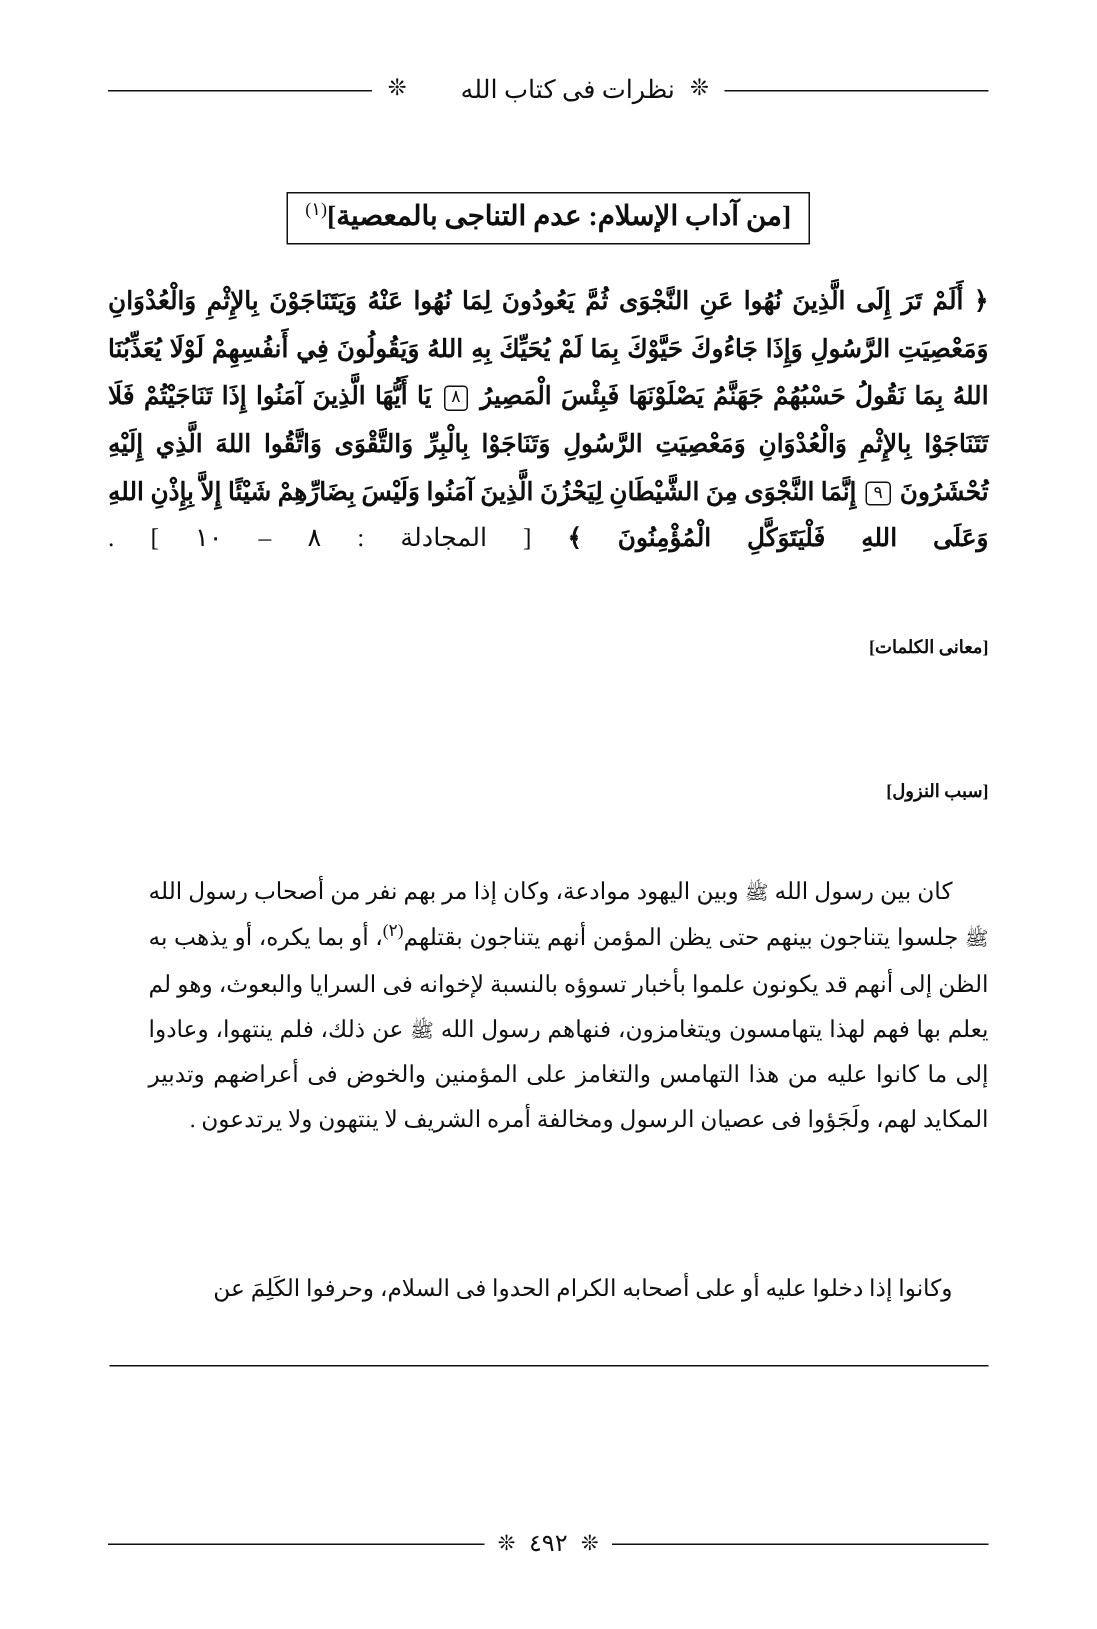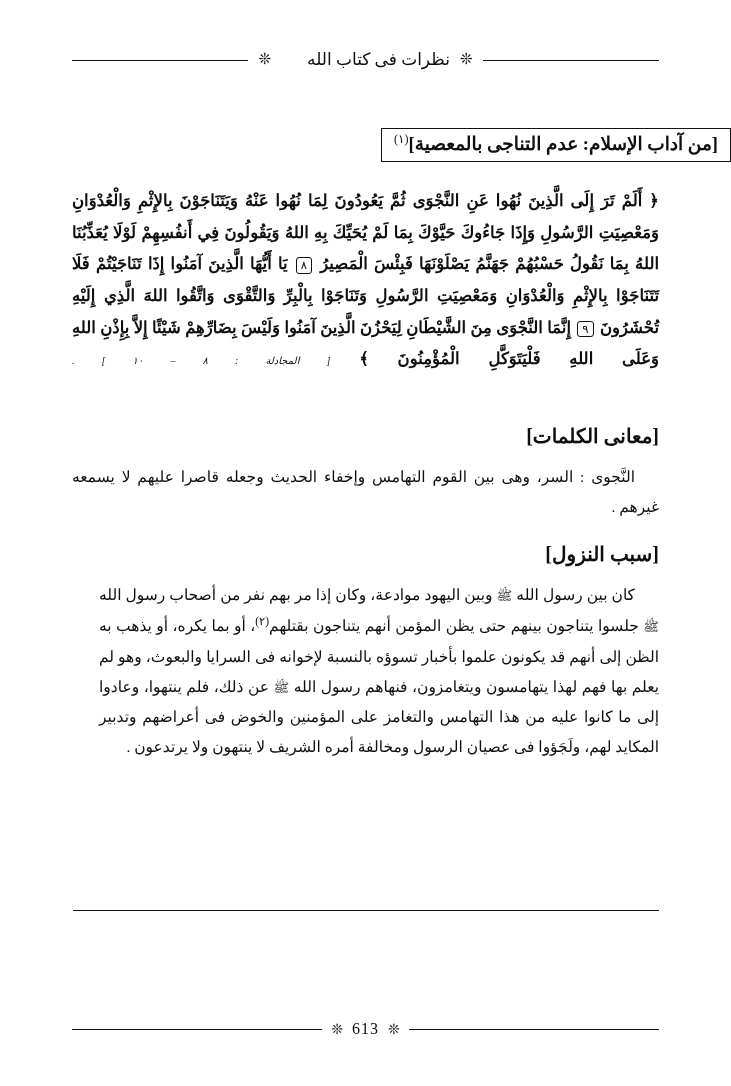--- a/index.html
+++ b/index.html
@@ -53,21 +53,21 @@
     letter-spacing: 0.5px;
     margin-left: 26px;
   }
 
   
   .title-wrap {
     position: absolute;
     top: 128px;
     left: 0;
     right: 0;
-    text-align: right;
+    text-align: center;
   }
   .title-box {
     display: inline-block;
     border: 1.6px solid #111;
     padding: 4px 12px 6px 12px;
     font-size: 18.5px;
     font-weight: bold;
     letter-spacing: 0px;
     line-height: 1.1;
   }
@@ -97,33 +97,32 @@
     border-radius: 3px;
     font-size: 11.5px;
     font-weight: normal;
     padding: 0 4px;
     line-height: 1.25;
     vertical-align: middle;
     margin: 0 2px;
   }
   .quran .ref {
     font-weight: normal;
-    font-size: 10px;
-    font-style: italic;
+    font-size: 17px;
   }
 
   
   .sec-head {
     position: absolute;
     right: 72px;
-    font-size: 20px;
+    font-size: 12px;
     font-weight: bold;
   }
   #head-meanings { top: 424px; }
-  #head-sabab { top: 542px; }
+  #head-sabab { top: 520px; }
 
   
   .para {
     position: absolute;
     left: 72px;
     right: 72px;
     font-size: 15.5px;
     line-height: 1.95;
     text-align: justify;
     text-align-last: right;
@@ -212,39 +211,39 @@
   <div class="quran">
     <span>﴿ أَلَمْ تَرَ إِلَى الَّذِينَ نُهُوا عَنِ النَّجْوَى ثُمَّ يَعُودُونَ لِمَا نُهُوا عَنْهُ وَيَتَنَاجَوْنَ بِالإِثْمِ وَالْعُدْوَانِ وَمَعْصِيَتِ الرَّسُولِ وَإِذَا جَاءُوكَ حَيَّوْكَ بِمَا لَمْ يُحَيِّكَ بِهِ اللهُ وَيَقُولُونَ فِي أَنفُسِهِمْ لَوْلَا يُعَذِّبُنَا اللهُ بِمَا نَقُولُ حَسْبُهُمْ جَهَنَّمُ يَصْلَوْنَهَا فَبِئْسَ الْمَصِيرُ</span>
     <span class="ayah-num">٨</span>
     <span>يَا أَيُّهَا الَّذِينَ آمَنُوا إِذَا تَنَاجَيْتُمْ فَلَا تَتَنَاجَوْا بِالإِثْمِ وَالْعُدْوَانِ وَمَعْصِيَتِ الرَّسُولِ وَتَنَاجَوْا بِالْبِرِّ وَالتَّقْوَى وَاتَّقُوا اللهَ الَّذِي إِلَيْهِ تُحْشَرُونَ</span>
     <span class="ayah-num">٩</span>
     <span>إِنَّمَا النَّجْوَى مِنَ الشَّيْطَانِ لِيَحْزُنَ الَّذِينَ آمَنُوا وَلَيْسَ بِضَارِّهِمْ شَيْئًا إِلاَّ بِإِذْنِ اللهِ وَعَلَى اللهِ فَلْيَتَوَكَّلِ الْمُؤْمِنُونَ ﴾</span>
     <span class="ref">[ المجادلة : ٨ – ١٠ ] .</span>
   </div>
 
   <div class="sec-head" id="head-meanings">[معانى الكلمات]</div>
-  <div class="para" id="para-meanings">
-    <span class="lead"></span><span>النَّجوى : السر، وهى بين القوم التهامس وإخفاء الحديث وجعله قاصرا عليهم لا يسمعه غيرهم .</span>
-  </div>
 
   <div class="sec-head" id="head-sabab">[سبب النزول]</div>
   <div class="para" id="para-sabab">
     <span class="lead"></span><span>كان بين رسول الله</span>
     <span class="sallam">ﷺ</span>
     <span>وبين اليهود موادعة، وكان إذا مر بهم نفر من أصحاب رسول الله</span>
     <span class="sallam">ﷺ</span>
     <span>جلسوا يتناجون بينهم حتى يظن المؤمن أنهم يتناجون بقتلهم</span><span class="sup">(٢)</span><span>، أو بما يكره، أو يذهب به الظن إلى أنهم قد يكونون علموا بأخبار تسوؤه بالنسبة لإخوانه فى السرايا والبعوث، وهو لم يعلم بها فهم لهذا يتهامسون ويتغامزون، فنهاهم رسول الله</span>
     <span class="sallam">ﷺ</span>
     <span>عن ذلك، فلم ينتهوا، وعادوا إلى ما كانوا عليه من هذا التهامس والتغامز على المؤمنين والخوض فى أعراضهم وتدبير المكايد لهم، ولَجَؤوا فى عصيان الرسول ومخالفة أمره الشريف لا ينتهون ولا يرتدعون .</span>
   </div>
 
+  <div class="para" id="para-last">
+    <span class="lead"></span><span>وكانوا إذا دخلوا عليه أو على أصحابه الكرام الحدوا فى السلام، وحرفوا الكَلِمَ عن</span>
+  </div>
 
   <div class="fn-rule"></div>
 
   <div class="footer">
     <span class="rule"></span>
     <span class="ornament">❊</span>
-    <span class="pageno">613</span>
+    <span class="pageno">٤٩٢</span>
     <span class="ornament">❊</span>
     <span class="rule"></span>
   </div>
 
 </div>
 
 </body></html>

